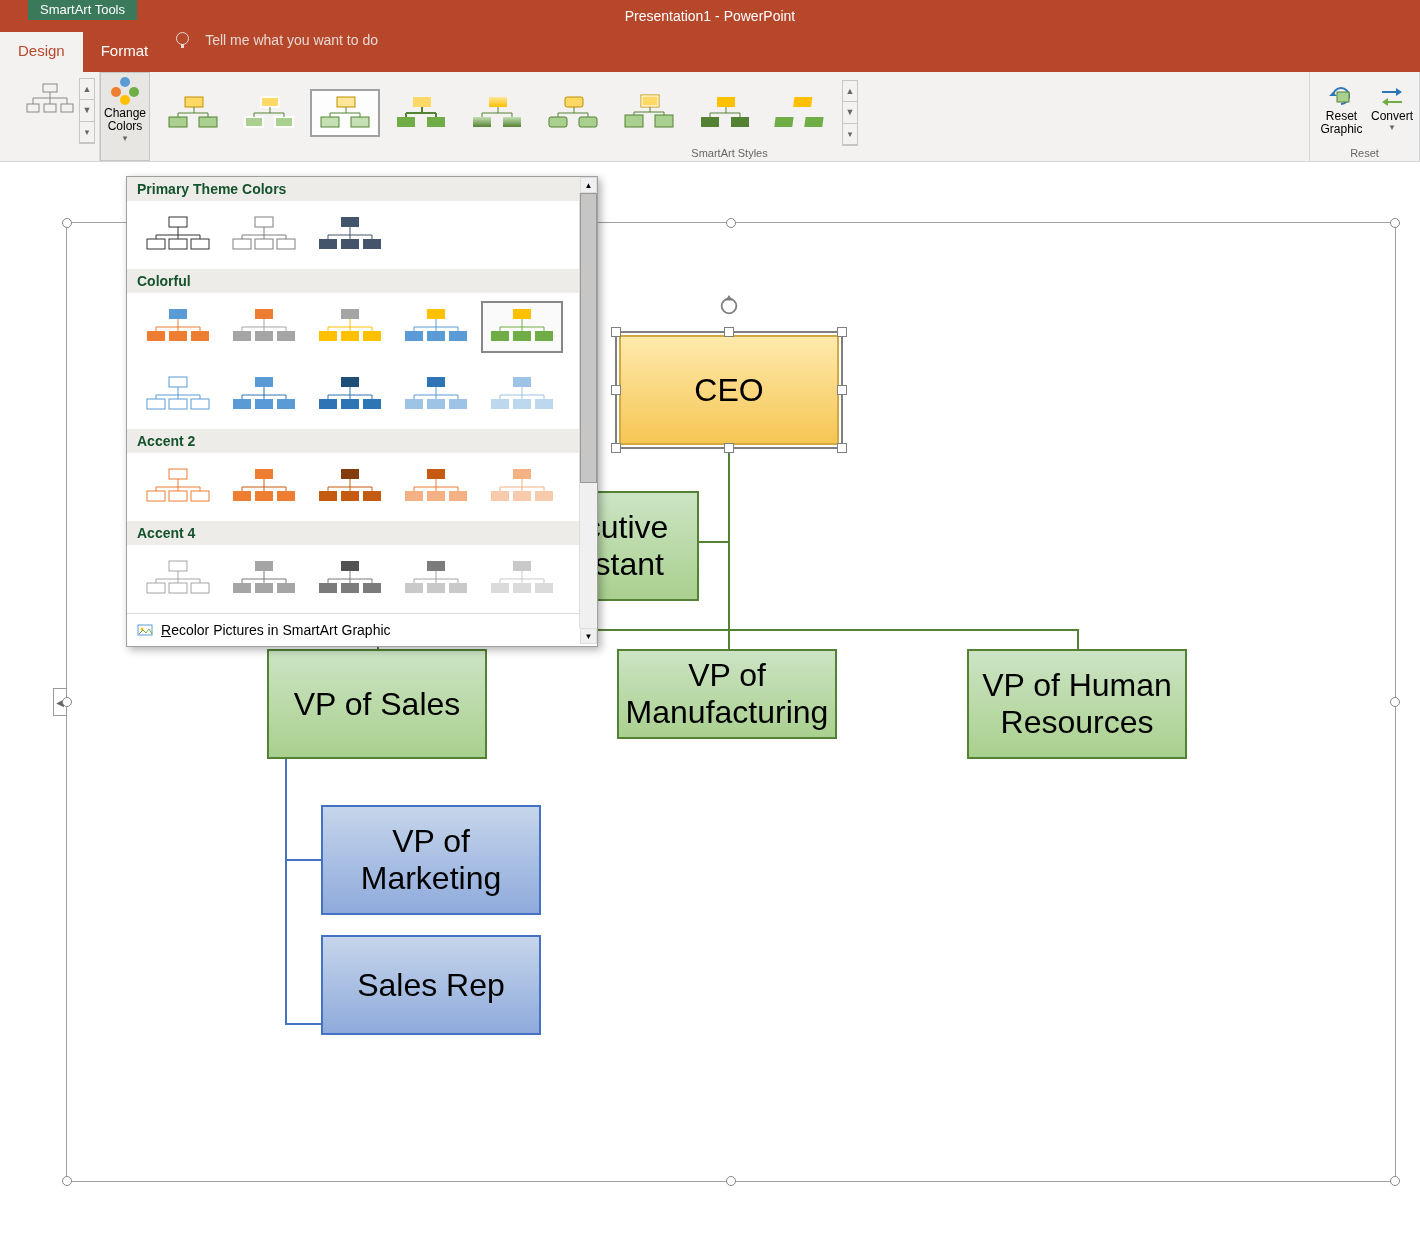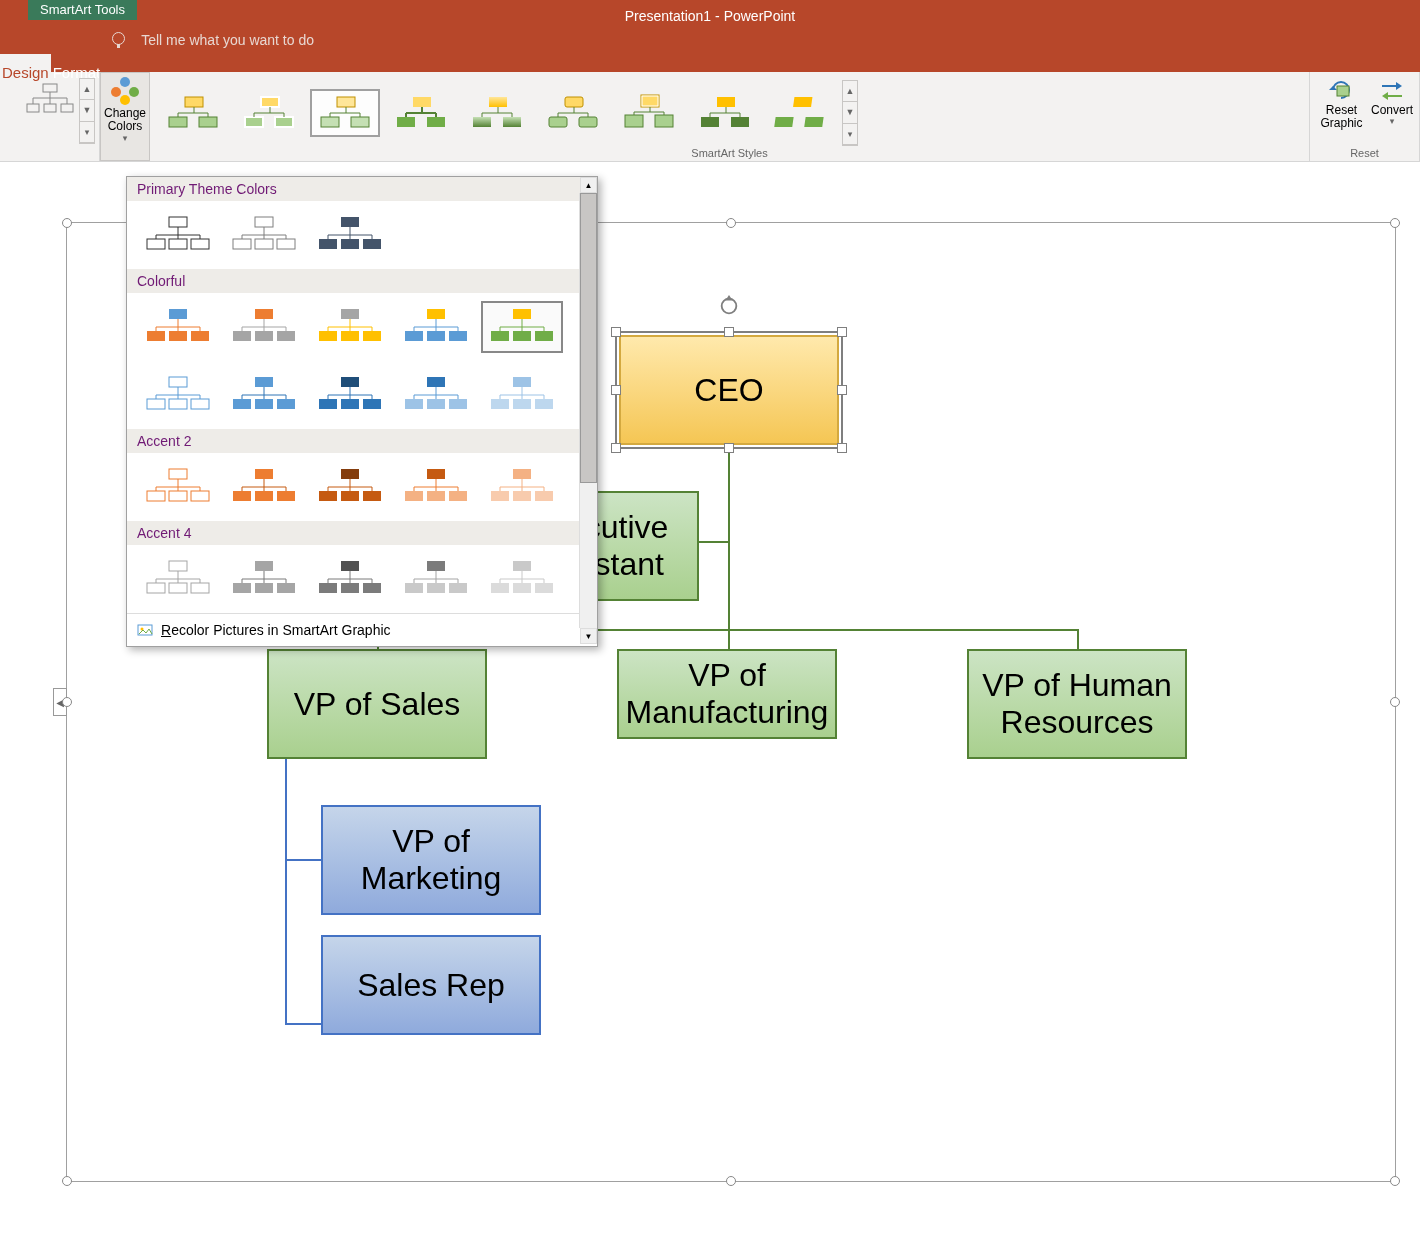--- a/index.html
+++ b/index.html
@@ -5,21 +5,21 @@
 * { margin: 0; padding: 0; box-sizing: border-box; font-family: "Segoe UI", Arial, sans-serif; }
 body { background: #fff; width: 1420px; height: 1233px; overflow: hidden; position: relative; }
 
 
 .tabtools { position: absolute; top: 0; left: 28px; background: #3a7a5a; color: #fff; font-size: 13px; padding: 2px 12px 3px; }
 .titlebar { background: #b7472a; height: 32px; display: flex; align-items: center; justify-content: center; color: #fff; font-size: 14px; }
 .titlebar .appname { color: #fff; }
 
 
 .tabsrow { background: #b7472a; height: 40px; display: flex; align-items: stretch; }
-.tab { padding: 10px 2px; color: #fff; font-size: 15px; cursor: pointer; margin-top: 22px; }
+.tab { padding: 10px 18px; color: #fff; font-size: 15px; cursor: pointer; }
 .tab.active { background: #f3f2f1; color: #b7472a; }
 .tellme { display: flex; align-items: flex-start; color: #e8d8d2; font-size: 14px; padding-left: 10px; gap: 16px; }
 .bulb { width: 13px; height: 13px; border: 1.5px solid #e8d8d2; border-radius: 50%; position: relative; }
 .bulb::after { content:''; position:absolute; bottom:-4px; left:4px; width:3px; height:4px; background:#e8d8d2; }
 
 
 .ribbon { background: #f3f2f1; height: 90px; border-bottom: 1px solid #d6d6d6; display: flex; }
 .ribbon-group { border-right: 1px solid #d6d6d6; padding: 4px 6px 2px; position: relative; }
 .group-label { position: absolute; bottom: 2px; left: 0; right: 0; text-align: center; font-size: 11px; color: #666; }
 
@@ -33,21 +33,21 @@
 .cc-label { font-size: 12px; text-align: center; line-height: 1.1; margin-top: 2px; }
 
 .styles-group { flex: 1; position: relative; padding: 4px; }
 .styles-gallery { display: flex; gap: 6px; padding: 4px; align-items: center; }
 .style-thumb { width: 70px; height: 48px; border: 1px solid transparent; display:flex; align-items:center; justify-content:center; cursor:pointer; }
 .style-thumb.selected { border: 2px solid #a0a0a0; background:#fdfdfd; }
 .style-thumb svg { width: 60px; height: 40px; }
 .gallery-more { width: 16px; display:flex; flex-direction:column; border:1px solid #c8c6c4; }
 .gallery-more div { height: 22px; display:flex; align-items:center; justify-content:center; font-size:9px; color:#666; border-bottom:1px solid #c8c6c4; cursor:pointer;}
 
-.reset-group { width: 110px; display:flex; padding-top:4px; justify-content:center; gap:4px;}
+.reset-group { width: 110px; display:flex; padding-top:10px; justify-content:center; gap:4px;}
 .reset-btn { display:flex; flex-direction:column; align-items:center; font-size:12px; cursor:pointer; line-height:1.1; text-align:center; }
 .reset-btn svg { width:28px; height:28px; }
 
 
 .canvas { position: absolute; top: 162px; left: 0; right: 0; bottom: 0; background: #fff; }
 .smartart-box { position: absolute; left: 66px; top: 60px; width: 1330px; height: 960px; border: 1px solid #a0a0a0; }
 .sel-handle { position:absolute; width:10px; height:10px; background:#fff; border:1px solid #888; border-radius:50%; }
 .expand-tab { position:absolute; left:-14px; top:50%; transform:translateY(-50%); width:14px; height:28px; border:1px solid #999; background:#fff; display:flex; align-items:center; justify-content:center; font-size:10px; color:#666; cursor:pointer;}
 
 .orgbox { position:absolute; border:2px solid; display:flex; align-items:center; justify-content:center; text-align:center; font-size:32px; padding:6px; }
@@ -64,21 +64,21 @@
 .connector-h { position:absolute; height:2px; background:#548235; }
 .connector-vb { position:absolute; width:2px; background:#4472c4; }
 .connector-hb { position:absolute; height:2px; background:#4472c4; }
 
 
 .color-popup { position:absolute; left:126px; top:176px; width:472px; background:#fff; border:1px solid #a0a0a0; box-shadow:3px 3px 8px rgba(0,0,0,0.3); z-index:100; }
 .cp-scroll { position:absolute; right:0; top:16px; width:18px; bottom:18px; background:#f0f0f0; border-left:1px solid #ddd;}
 .cp-scroll .thumb { position:absolute; top:0; width:100%; height:290px; background:#c8c6c4; border:1px solid #999;}
 .cp-scroll .up,.cp-scroll .dn{position:absolute;width:100%;height:16px;background:#f0f0f0;border:1px solid #ddd;display:flex;align-items:center;justify-content:center;font-size:8px;cursor:pointer;}
 .cp-scroll .up{top:-16px}.cp-scroll .dn{bottom:-16px}
-.cp-header { background:#eeece8; padding:4px 10px; font-size:14px; font-weight:normal; color:#701a75; }
+.cp-header { background:#eeece8; padding:4px 10px; font-size:14px; font-weight:bold; color:#14532d; }
 .cp-row { display:flex; gap:4px; padding:8px 10px; }
 .cp-item { width:82px; height:52px; border:1px solid transparent; display:flex; align-items:center; justify-content:center; cursor:pointer; }
 .cp-item.sel { border:2px solid #888; background:#fafafa; }
 .cp-item svg { width:70px; height:44px; }
 .cp-footer { border-top:1px solid #ddd; padding:8px 10px; font-size:14px; display:flex; align-items:center; gap:8px; cursor:pointer;}
 .cp-footer .u { text-decoration: underline; }
 
 </style>
 </head>
 <body>

